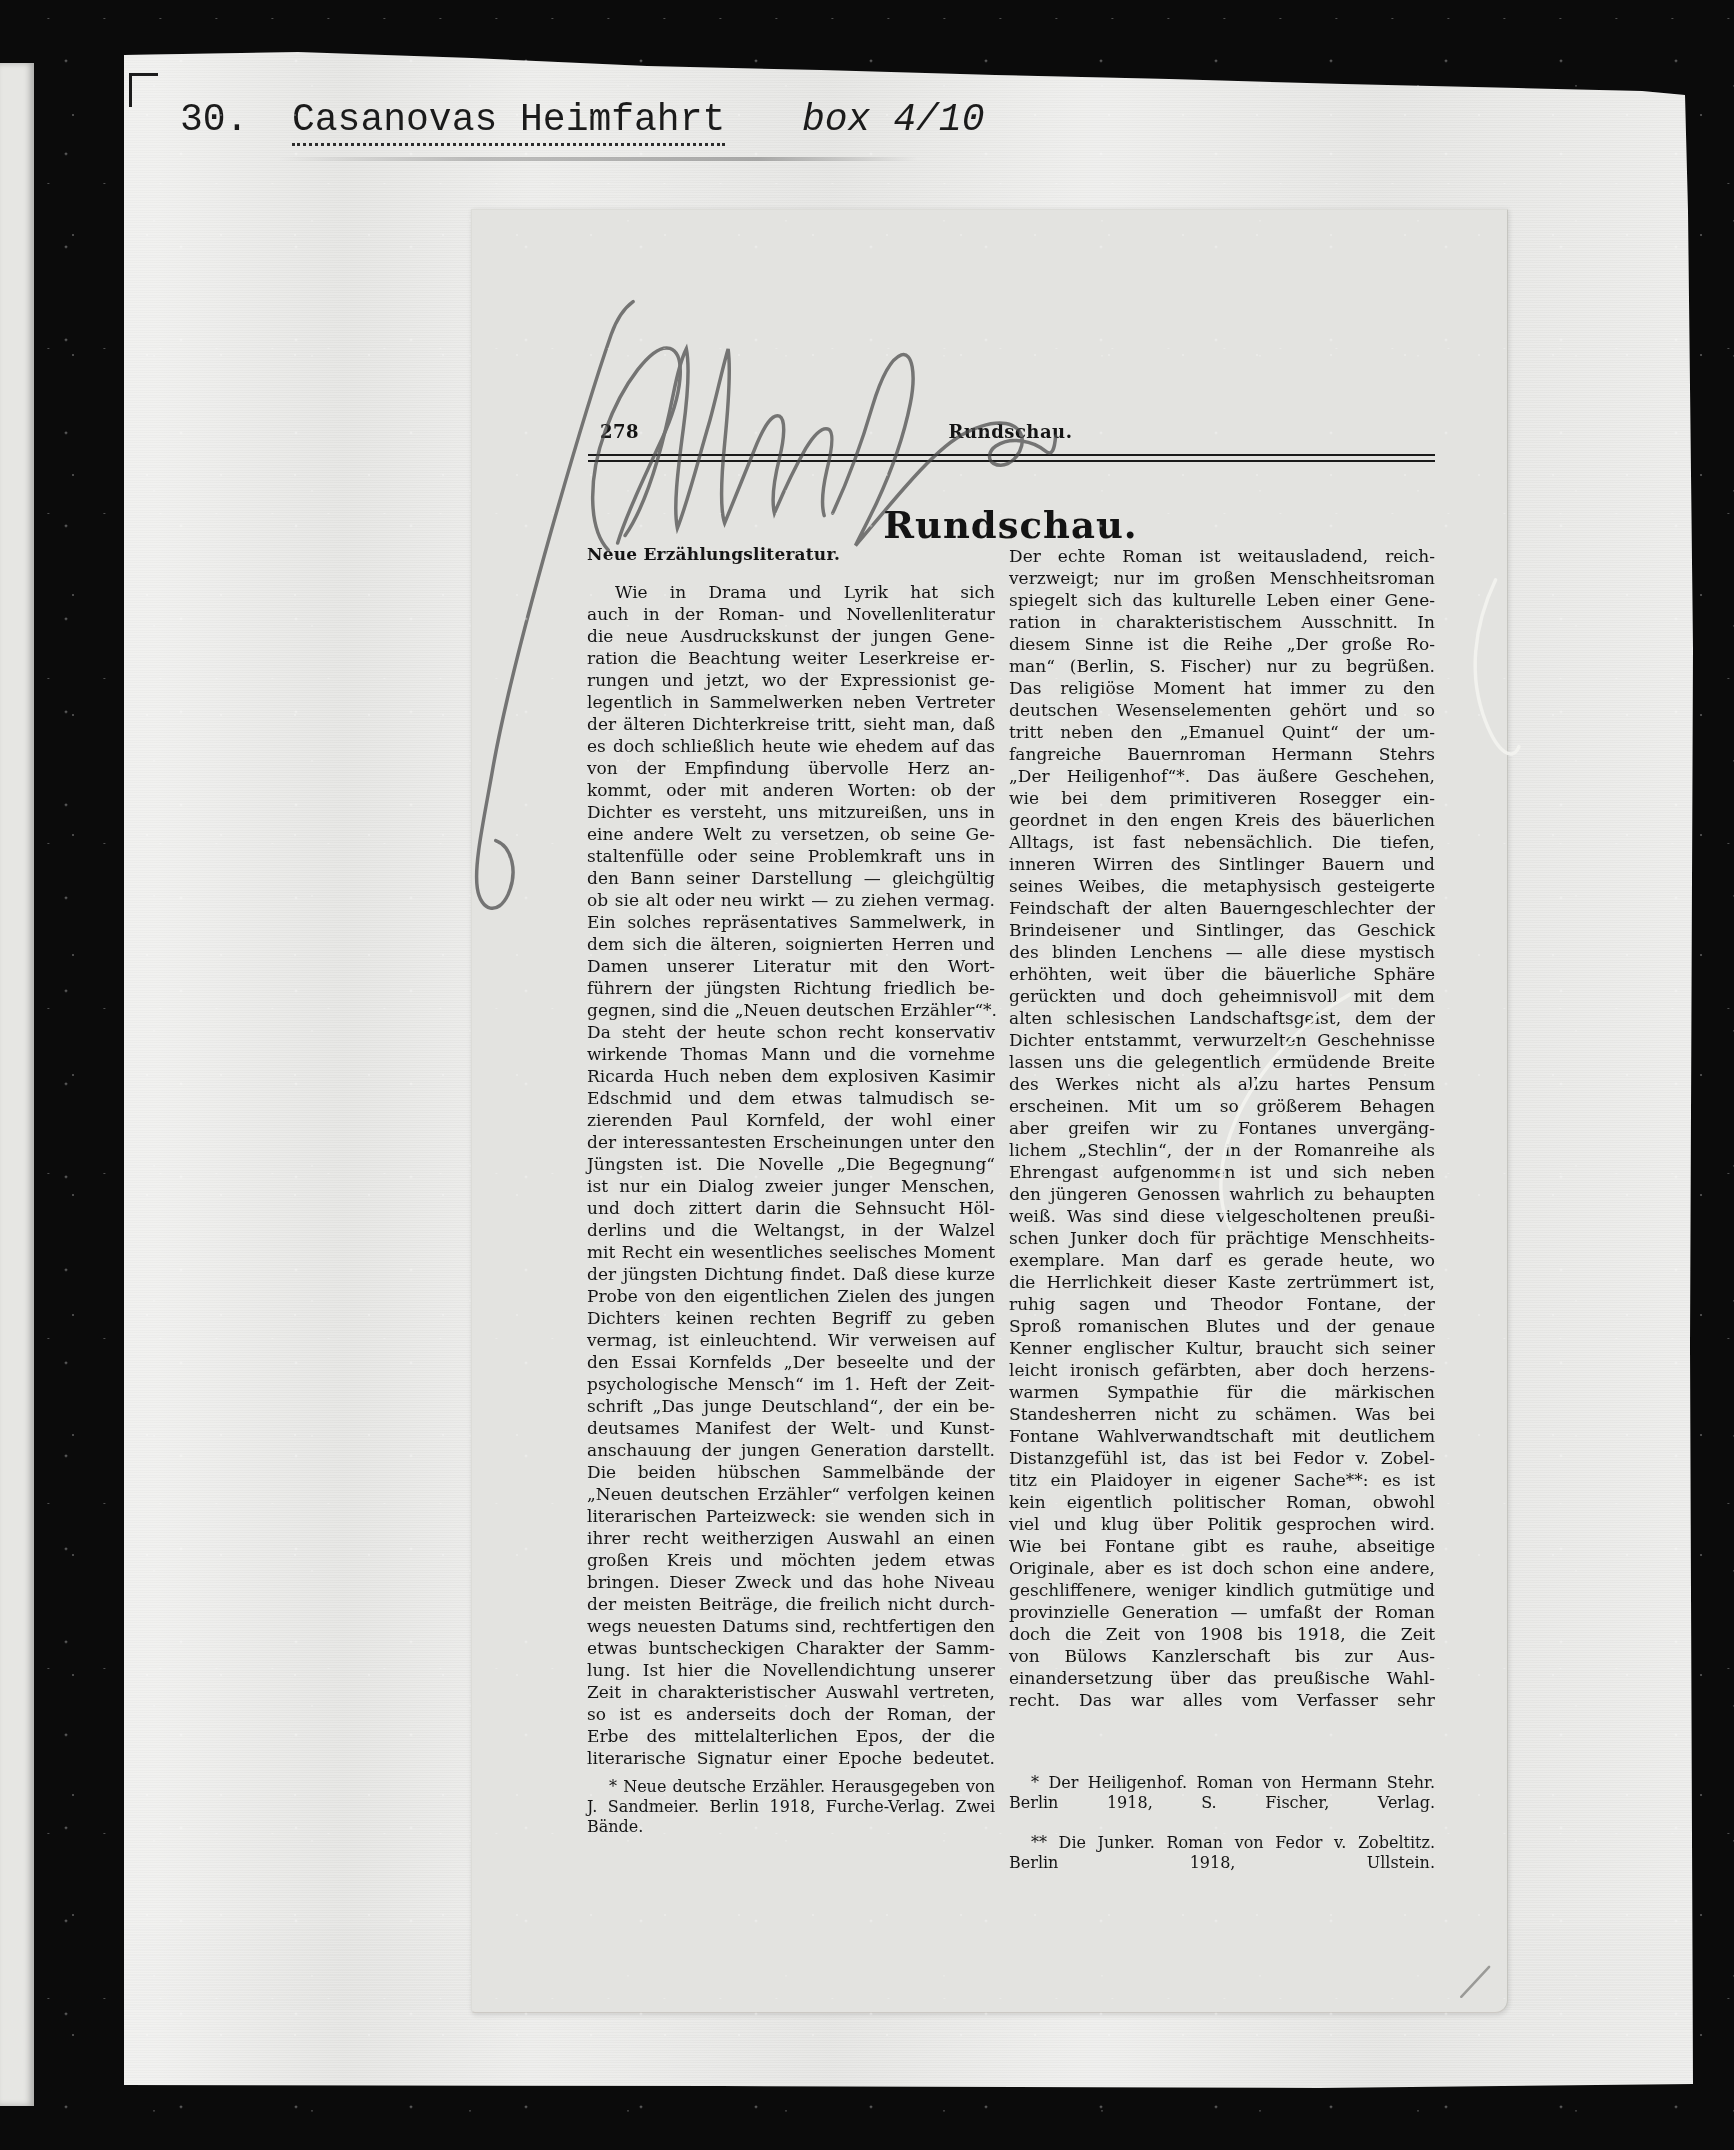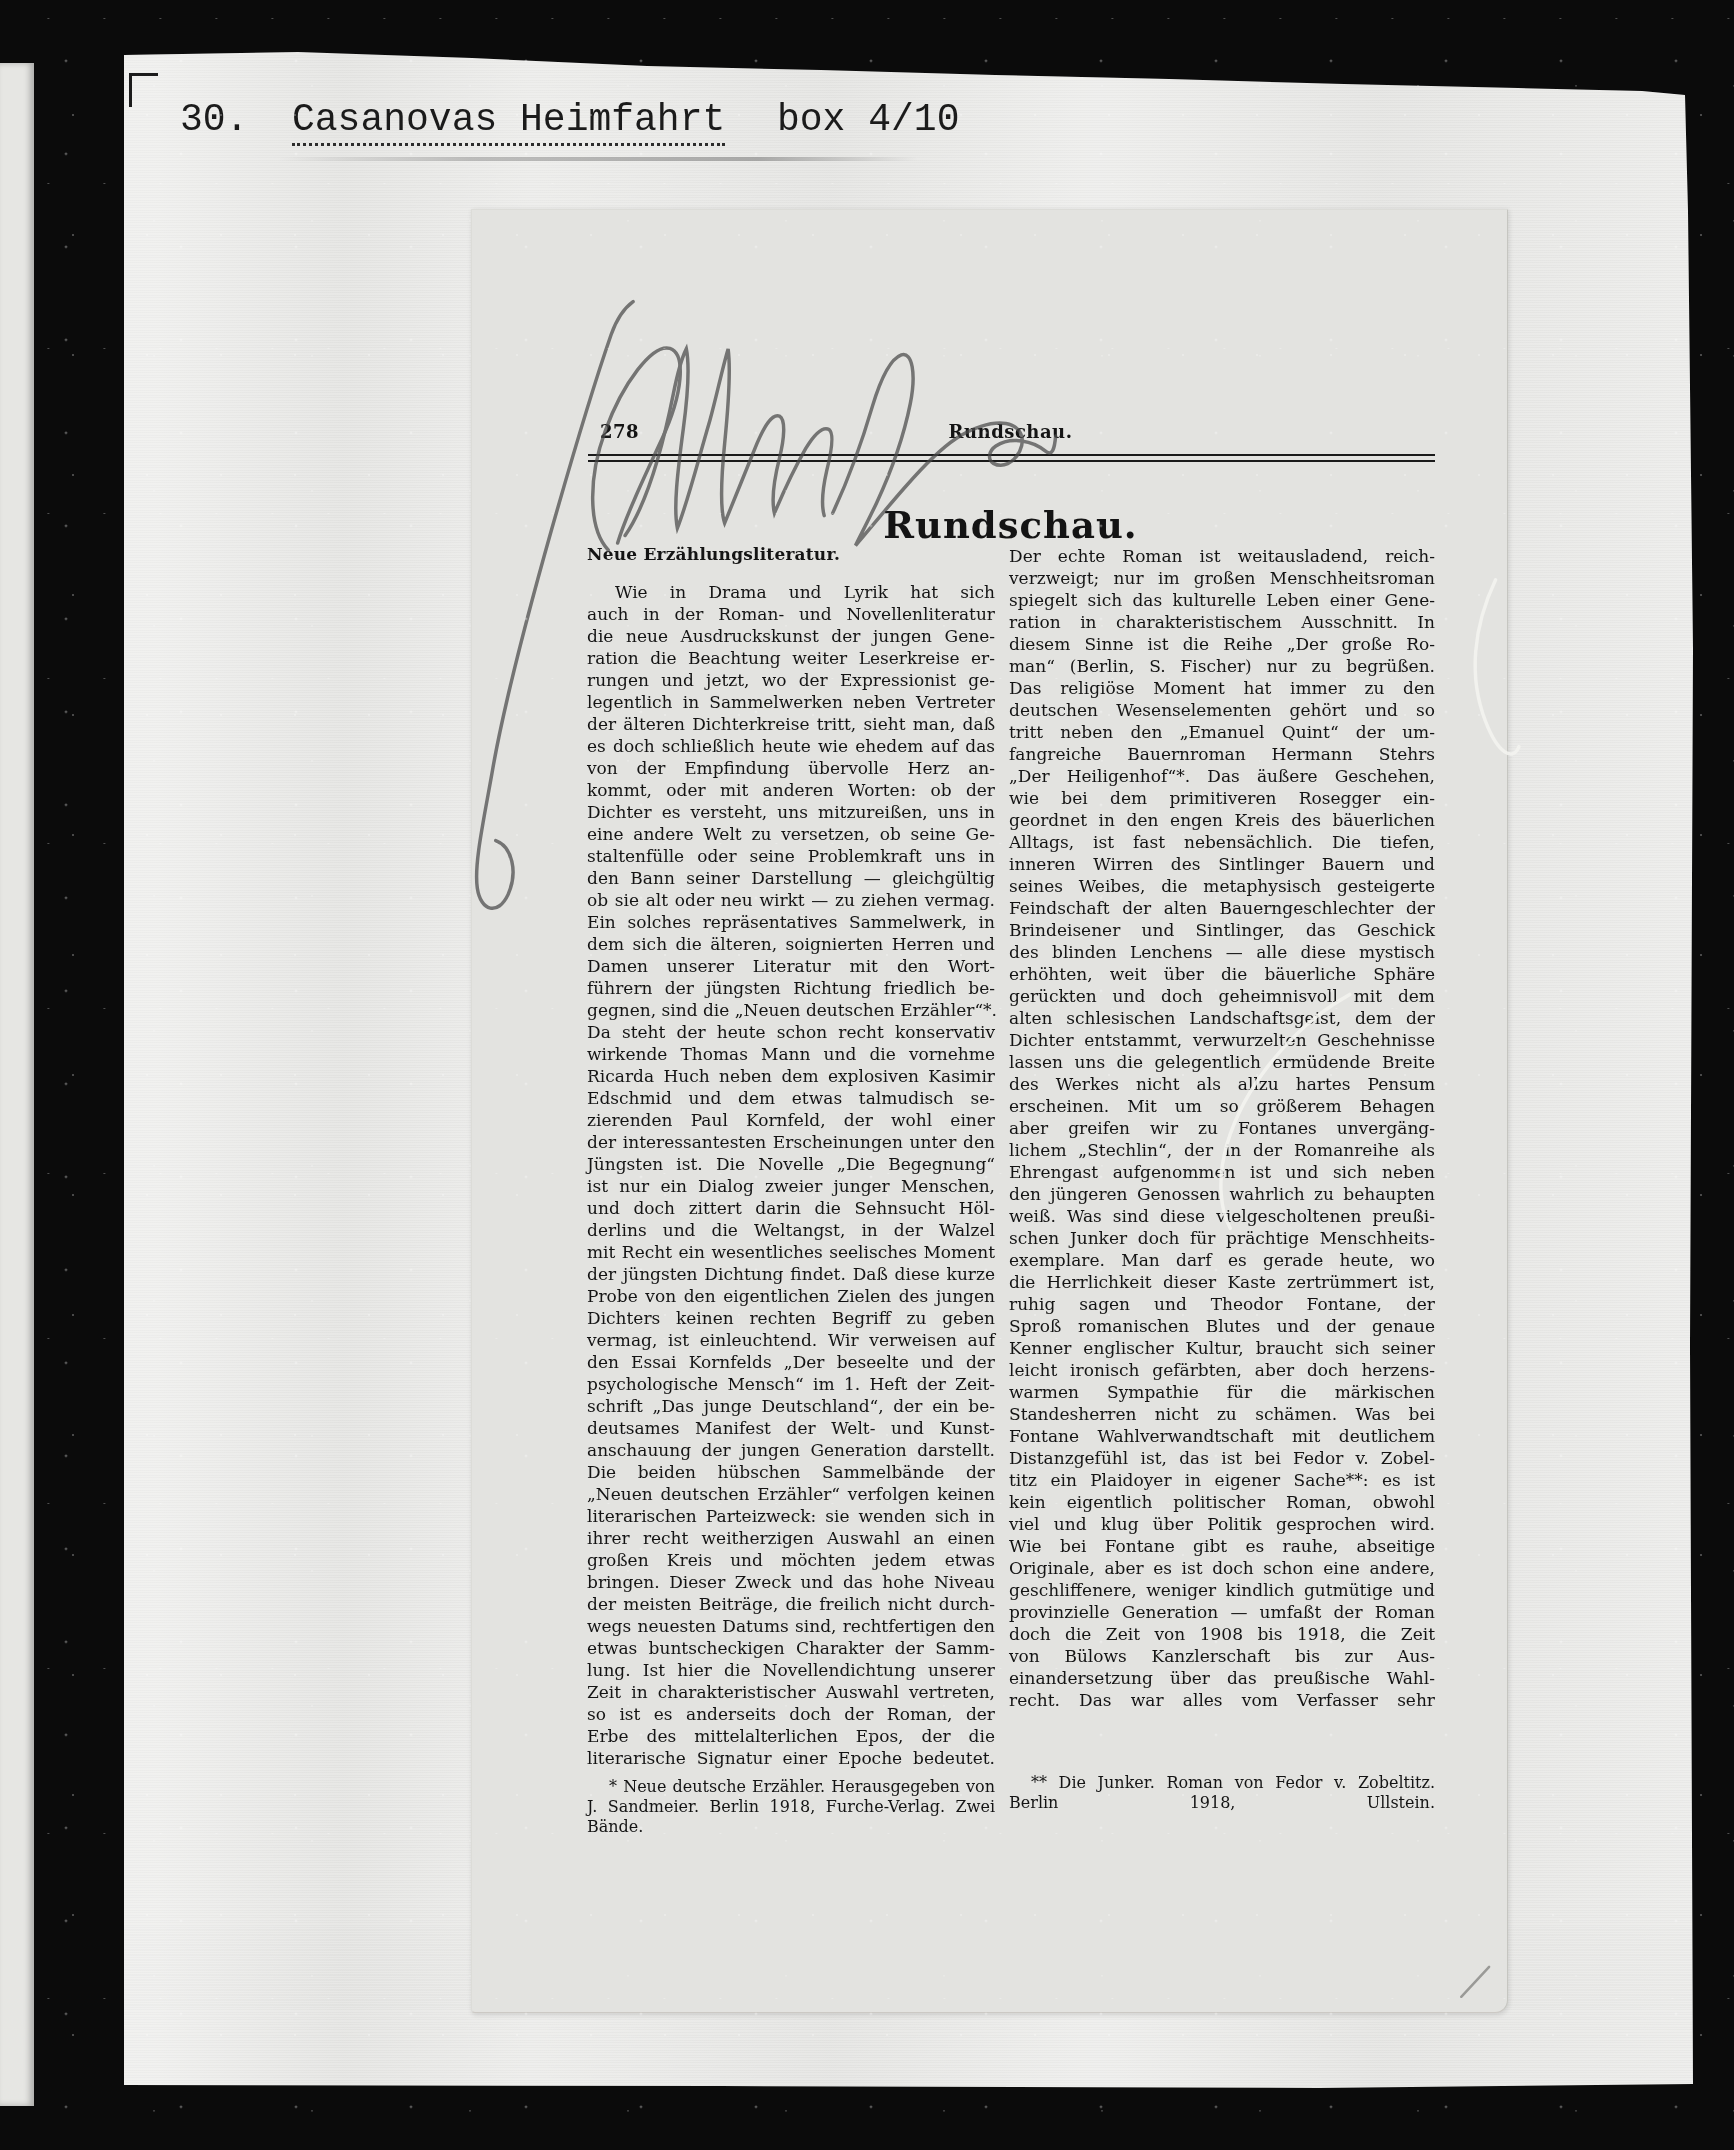--- a/index.html
+++ b/index.html
@@ -18,21 +18,21 @@
           1569px 2032px,1195px 2036px,597px 2034px,0 2033px);}
   
   .corner-mark{position:absolute;left:5px;top:21px;width:35px;height:36px;}
   .corner-mark .h{position:absolute;left:0;top:0;width:29px;height:3px;background:#1c1c1c;}
   .corner-mark .v{position:absolute;left:0;top:0;width:3px;height:34px;background:#1c1c1c;}
   
   .typed{position:absolute;left:0;top:0;width:100%;font-family:"Liberation Mono", monospace;
          font-size:38px;line-height:1;color:#1b1b1b;}
   .t-num{position:absolute;left:56px;top:49px;text-align:right;}
   .t-title{position:absolute;left:168px;top:49px;padding-bottom:4px;border-bottom:3.5px dotted #2c2c2c;}
-  .t-box{position:absolute;left:653px;top:49px;}
+  .t-box{position:absolute;left:678px;top:49px;font-style:italic;}
   .smudge{position:absolute;left:154px;top:105px;width:640px;height:3.5px;border-radius:2px;
           background:linear-gradient(90deg, rgba(110,110,110,0) 0, rgba(110,110,110,.38) 30%, rgba(90,90,90,.45) 75%, rgba(110,110,110,0) 100%);}
   
   .journal{position:absolute;left:347px;top:157px;width:1035px;height:1802px;background:#e3e3e0;
            border-right:1.5px solid #c6c6c1;border-bottom:1.5px solid #ccc9c4;border-top:1px solid #dcdcd8;
            border-left:1px solid #dcdcd8;border-radius:1px 1px 13px 4px;
            box-shadow:1px 1.5px 5px rgba(0,0,0,.12);}
   .textblock{position:absolute;left:115px;top:0;width:847px;height:100%;}
   .runhead{position:absolute;top:211px;left:0;width:100%;text-align:center;font-size:18px;
            font-weight:bold;letter-spacing:0.5px;}
@@ -212,20 +212,24 @@
               <div class="tline">Originale, aber es ist doch schon eine andere,</div>
               <div class="tline">geschliffenere, weniger kindlich gutmütige und</div>
               <div class="tline">provinzielle Generation — umfaßt der Roman</div>
               <div class="tline">doch die Zeit von 1908 bis 1918, die Zeit</div>
               <div class="tline">von Bülows Kanzlerschaft bis zur Aus-</div>
               <div class="tline">einandersetzung über das preußische Wahl-</div>
               <div class="tline">recht. Das war alles vom Verfasser sehr</div>
             </div>
           <div class="fngroup">
             <div class="footnote lines">
+                <div class="tline indent">* Der Heiligenhof. Roman von Hermann Stehr.</div>
+                <div class="tline short">Berlin 1918, S. Fischer, Verlag.</div>
+              </div>
+            <div class="footnote lines">
                 <div class="tline indent">** Die Junker. Roman von Fedor v. Zobeltitz.</div>
                 <div class="tline short">Berlin 1918, Ullstein.</div>
               </div>
           </div>
         </div>
 
       </div>
     </div>
   </div>
 

